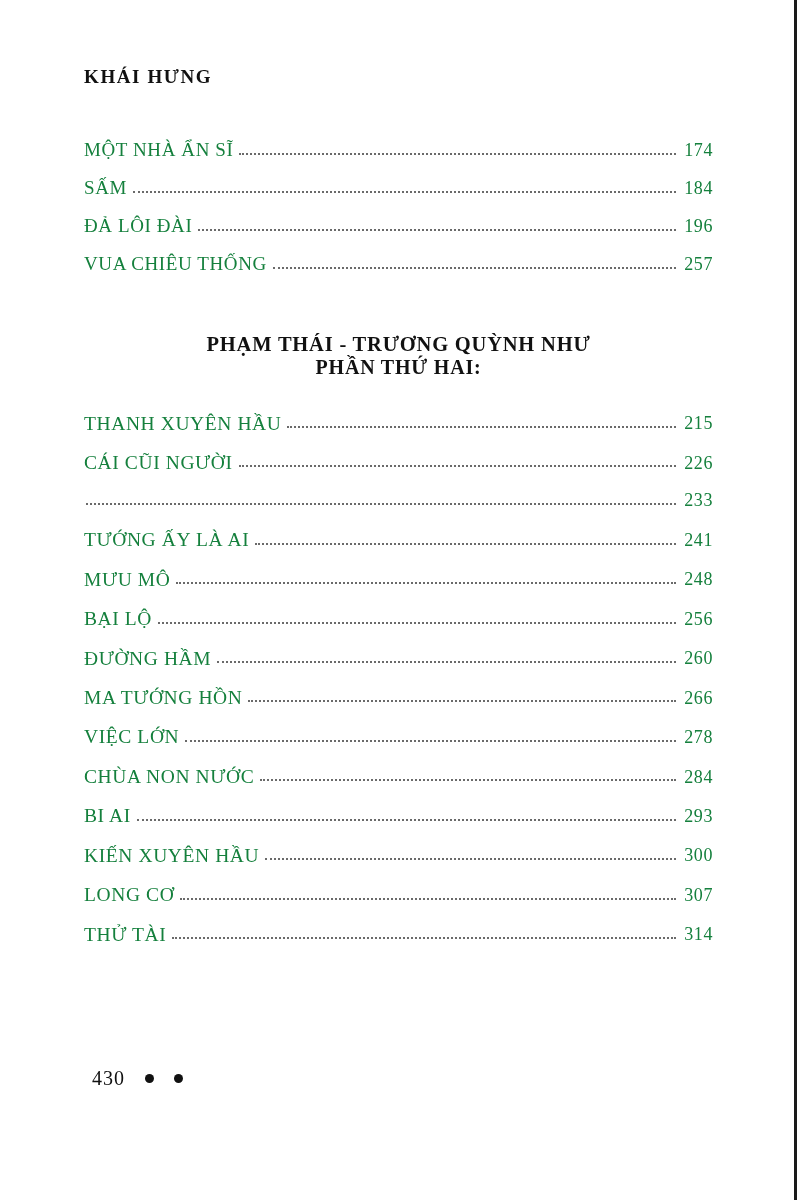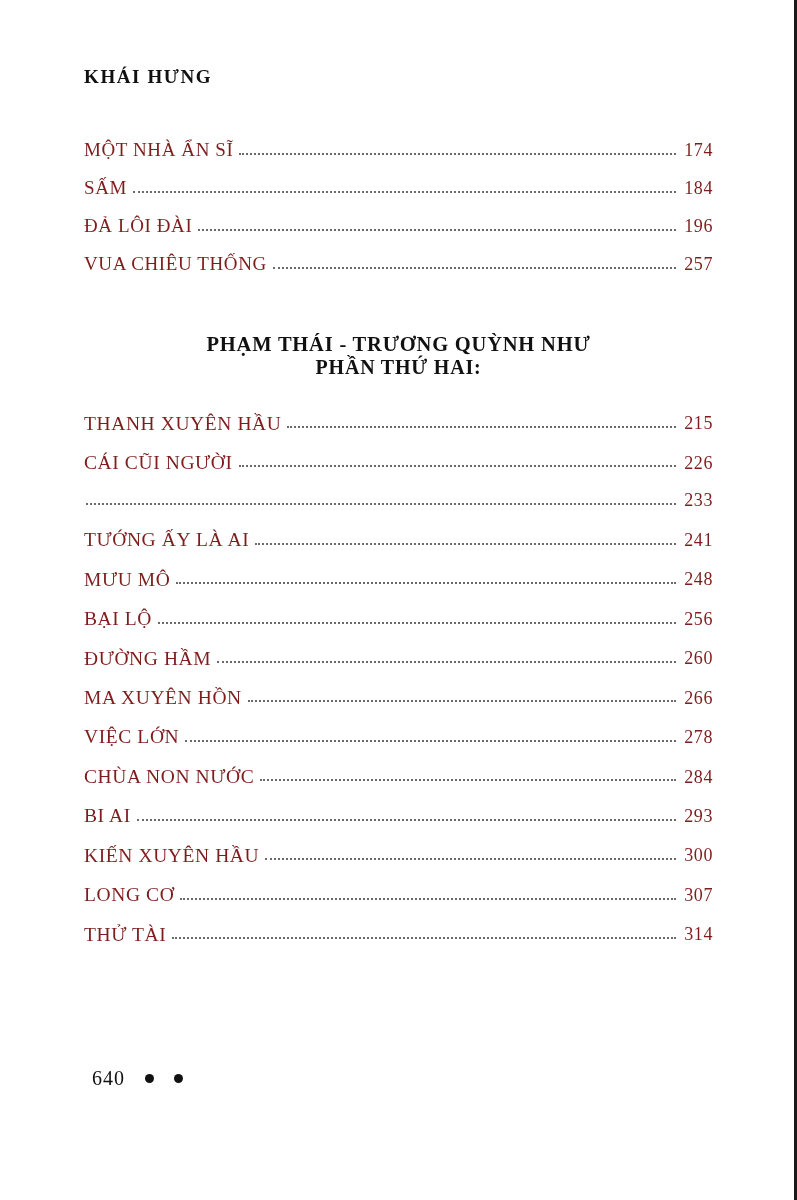--- a/index.html
+++ b/index.html
@@ -35,21 +35,21 @@
     position: absolute;
     left: 84px;
     right: 84px;
     top: 140px;
   }
   .toc-entry {
     display: flex;
     align-items: flex-end;
     font-size: 19px;
     letter-spacing: 0.6px;
-    color: #7f1d1d;
+    color: #15803d;
     margin-bottom: 17px;
     line-height: 1.1;
   }
   .toc-entry .title {
     white-space: nowrap;
     padding-right: 4px;
   }
   .toc-entry .leader {
     flex: 1 1 auto;
     border-bottom: 2px dotted #6a6a6a;
@@ -179,21 +179,21 @@
         <span class="title">BẠI LỘ</span>
         <span class="leader"></span>
         <span class="page-num">256</span>
       </div>
       <div class="toc-entry">
         <span class="title">ĐƯỜNG HẦM</span>
         <span class="leader"></span>
         <span class="page-num">260</span>
       </div>
       <div class="toc-entry">
-        <span class="title">MA XUYÊN HỒN</span>
+        <span class="title">MA TƯỚNG HỒN</span>
         <span class="leader"></span>
         <span class="page-num">266</span>
       </div>
       <div class="toc-entry">
         <span class="title">VIỆC LỚN</span>
         <span class="leader"></span>
         <span class="page-num">278</span>
       </div>
       <div class="toc-entry">
         <span class="title">CHÙA NON NƯỚC</span>
@@ -218,20 +218,20 @@
       <div class="toc-entry">
         <span class="title">THỬ TÀI</span>
         <span class="leader"></span>
         <span class="page-num">314</span>
       </div>
     </div>
 
   </div>
 
   <div class="footer">
-    <span class="folio">640</span>
+    <span class="folio">430</span>
     <span class="dot"></span>
     <span class="dot"></span>
   </div>
 
   <div class="edge-rule"></div>
 
 </div>
 
 </body></html>

